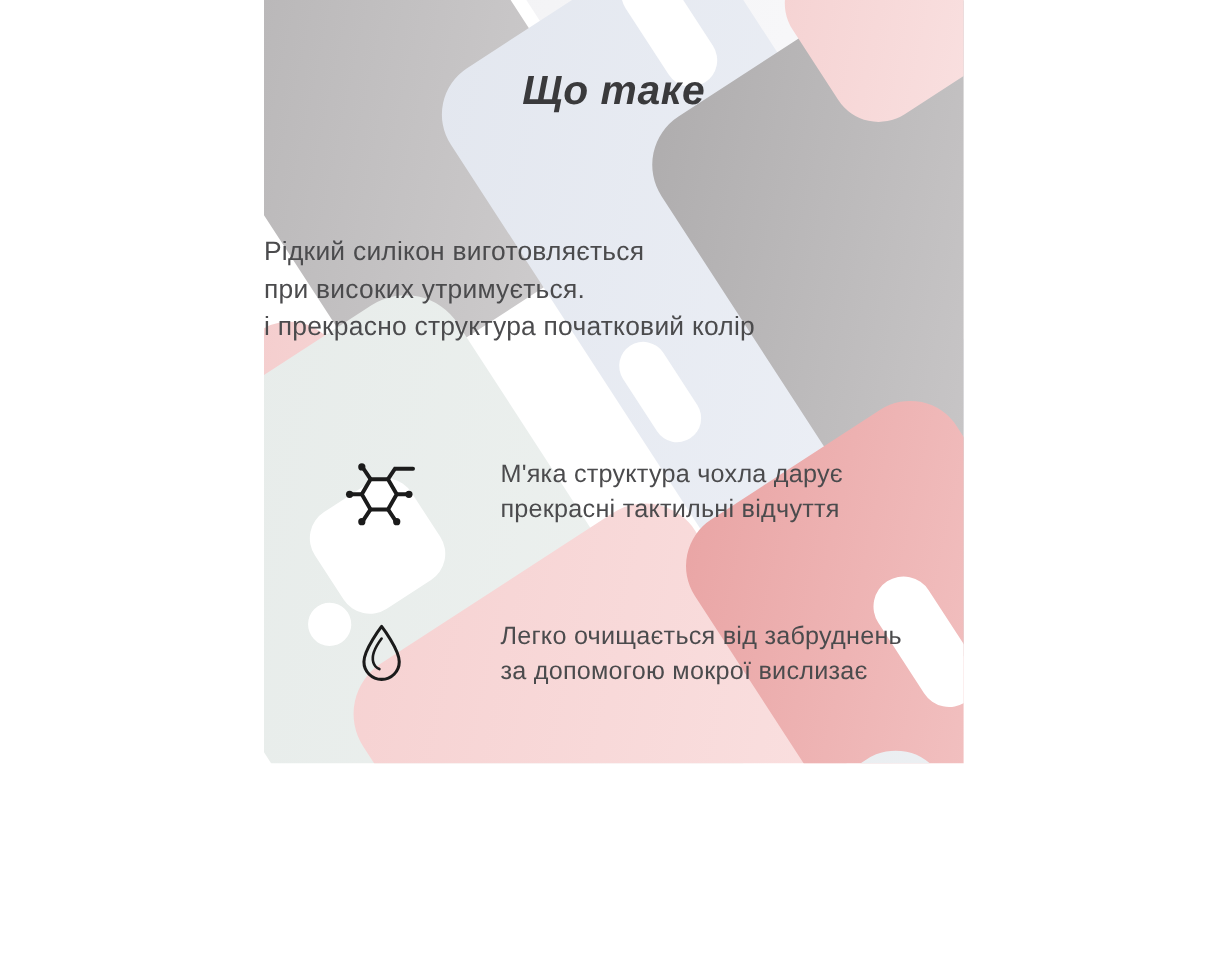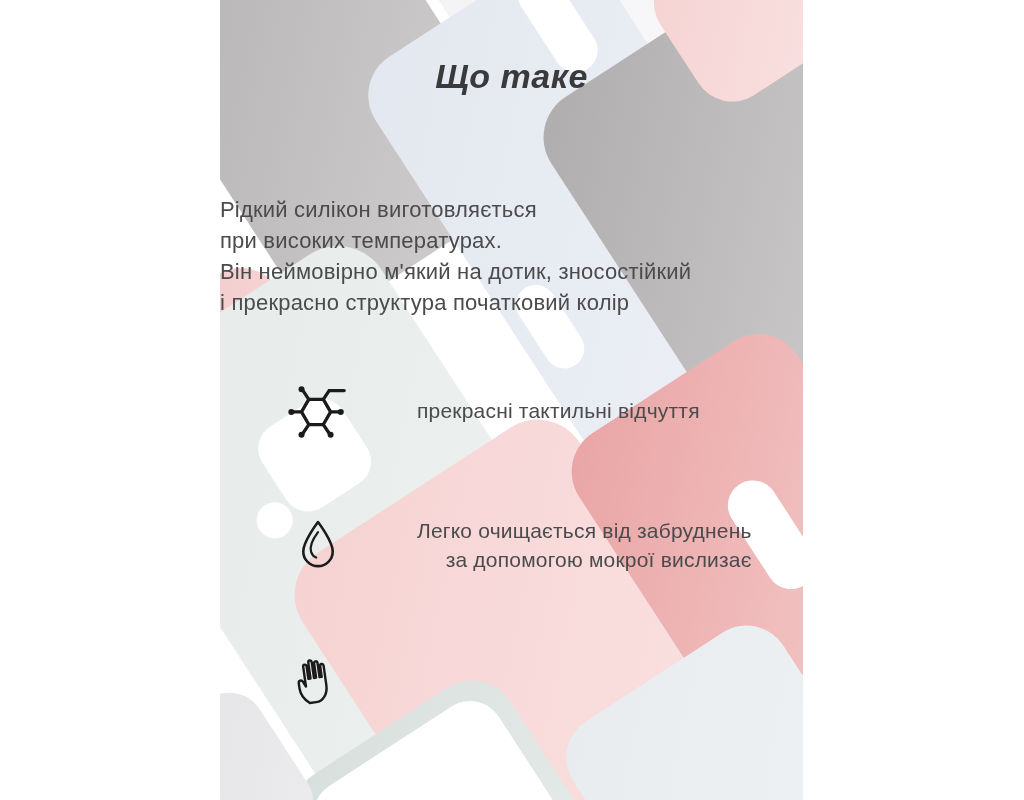--- a/index.html
+++ b/index.html
@@ -4,21 +4,21 @@
 <style>
   html,body{margin:0;padding:0;}
   body{
     width:1024px;height:800px;background:#ffffff;overflow:hidden;
     font-family:"Liberation Sans", sans-serif;
   }
   .canvas{
     position:absolute;left:0;top:0;width:1024px;height:800px;background:#ffffff;
   }
   .graphic{
-    position:absolute;left:220px;top:0;width:583px;height:800px;
+    position:absolute;left:220px;top:0;width:583px;height:636px;
     background:#ffffff;overflow:hidden;
   }
   .bg{position:absolute;inset:0;}
   .case{position:absolute;}
   .layer{position:absolute;inset:0;z-index:5;}
   .title{
     position:absolute;left:0;top:54px;width:100%;
     text-align:center;color:#3a3a3c;
     font-weight:700;font-style:italic;
     font-size:34px;line-height:44px;letter-spacing:.5px;
@@ -33,21 +33,21 @@
     display:flex;align-items:center;
   }
   .feature .icon-box{
     width:100px;display:flex;align-items:center;justify-content:center;flex:0 0 100px;
   }
   .feature .ftext{
     margin-left:49px;color:#4b4b4d;
     font-size:21px;line-height:29px;font-weight:500;letter-spacing:.2px;white-space:nowrap;
   }
   .f1{top:374px;}
-  .f2{top:509px;text-align:right;}
+  .f2{top:509px;}
   .f3{top:644px;}
   svg{display:block;}
 </style>
 </head>
 <body>
 
 <div class="canvas">
   <div class="graphic">
 
     <div class="bg">
@@ -80,38 +80,38 @@
       </div>
 
     <div class="layer">
 
       <div class="title">
         <div>Що таке</div>
       </div>
 
       <div class="intro">
         <div>Рідкий силікон виготовляється</div>
-        <div>при високих температурах.</div>
-        <div>Він неймовірно м'який на дотик, зносостійкий</div>
+        <div>при високих утримується.</div>
         <div>і прекрасно структура початковий колір</div>
       </div>
 
       <div class="feature f1">
         <div class="icon-box">
           <svg width="68" height="64" viewBox="0 0 70 66" fill="none">
             <polygon points="48,35 40.5,22 25.5,22 18,35 25.5,48 40.5,48" stroke="#1b1b1b" stroke-width="3.4" stroke-linejoin="round" fill="none"></polygon>
             <path d="M48 35 L57 35 M18 35 L9 35 M25.5 22 L19.5 13 M25.5 48 L19.5 57 M40.5 48 L46.5 57 M40.5 22 L46.5 13 L62 13" stroke="#1b1b1b" stroke-width="3.4" stroke-linecap="round" fill="none"></path>
             <circle cx="58.5" cy="35" r="3.1" fill="#1b1b1b"></circle>
             <circle cx="7.5" cy="35" r="3.1" fill="#1b1b1b"></circle>
             <circle cx="18" cy="11.5" r="3.1" fill="#1b1b1b"></circle>
             <circle cx="18" cy="58.5" r="3.1" fill="#1b1b1b"></circle>
             <circle cx="48" cy="58.5" r="3.1" fill="#1b1b1b"></circle>
           </svg>
         </div>
         <div class="ftext">
+          <div>М'яка структура чохла дарує</div>
           <div>прекрасні тактильні відчуття</div>
         </div>
       </div>
 
       <div class="feature f2">
         <div class="icon-box">
           <svg width="46" height="56" viewBox="0 0 50 60" fill="none">
             <path d="M25 5 C25 5 9 26 9 37 A16 16 0 0 0 41 37 C41 26 25 5 25 5 Z" stroke="#1b1b1b" stroke-width="2.8" stroke-linejoin="round" fill="none"></path>
             <path d="M25 16 C19 24 15.5 31 17.5 37.5 C18.4 40.4 20.4 42.6 23 43.6" stroke="#1b1b1b" stroke-width="2.4" stroke-linecap="round" fill="none"></path>
           </svg>

